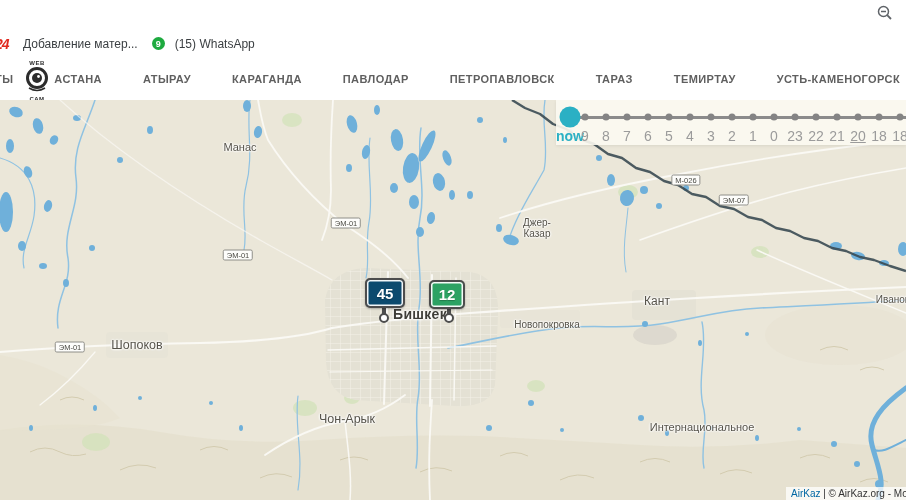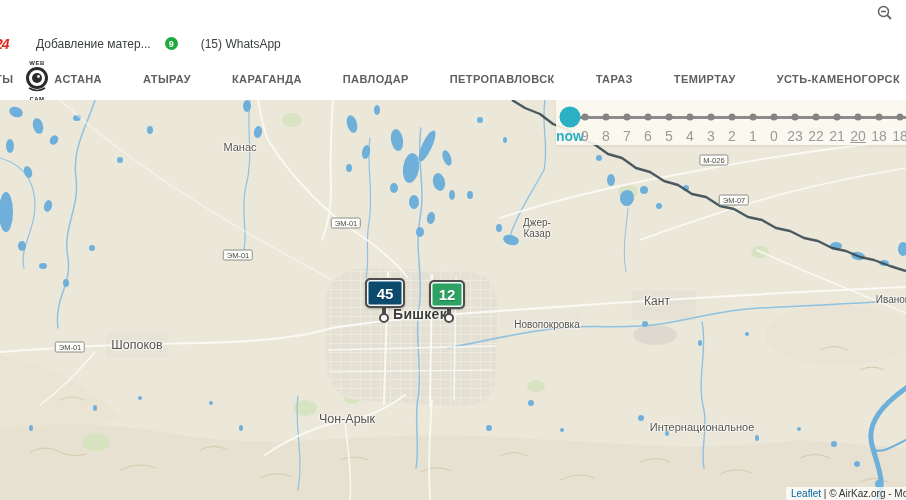--- a/index.html
+++ b/index.html
@@ -13,21 +13,21 @@
   .url{font-size:13px;color:#202124;}
   .zoom-ico{position:absolute;right:12px;top:4px;}
   .bookmarks{position:absolute;left:0;top:30px;width:906px;height:27px;background:#fff;
              display:flex;align-items:center;border-bottom:1px solid #ececec;}
   .bm-item{display:flex;align-items:center;margin-right:8px;cursor:pointer;}
   .bm-ico-logo24{color:#e0281e;font-weight:bold;font-style:italic;font-size:14px;
                  width:18px;margin-left:-5px;letter-spacing:-1px;}
   .bm-ico-badge{width:13px;height:13px;border-radius:50%;background:#1daa3f;color:#fff;
                 font-size:9px;font-weight:bold;display:flex;align-items:center;justify-content:center;
                 margin-left:6px;}
-  .bm-label{font-size:12px;color:#3c4043;margin-left:23px;}
+  .bm-label{font-size:12px;color:#3c4043;margin-left:10px;}
   
   .site-header{position:absolute;left:0;top:57px;width:906px;height:43px;background:#fff;}
   .logo{position:absolute;left:20px;top:3px;width:34px;height:38px;text-align:center;color:#2c2c2c;}
   .logo .t{font-size:6px;font-weight:bold;letter-spacing:.5px;line-height:6px;}
   .city-nav{position:absolute;right:6px;top:0;height:43px;display:flex;align-items:center;gap:41px;}
   .nav-item{font-size:11px;font-weight:bold;color:#5f5f5f;letter-spacing:.4px;cursor:pointer;white-space:nowrap;}
   
   .map-wrap{position:absolute;left:0;top:100px;width:906px;height:400px;overflow:hidden;background:#ebe7d9;}
   .map-svg{position:absolute;left:0;top:0;}
   .place-label{position:absolute;transform:translate(-50%,-50%);color:#56534a;text-align:center;
@@ -293,36 +293,36 @@
       <div class="tl-dot" style="left: 281px; top: 17px;"></div>
       <div class="tl-label" style="left: 281px;">21</div>
       <div class="tl-dot" style="left: 302px; top: 17px;"></div>
       <div class="tl-label" style="left: 302px; text-decoration: underline;">20</div>
       <div class="tl-dot" style="left: 323px; top: 17px;"></div>
       <div class="tl-label" style="left: 323px;">18</div>
       <div class="tl-dot" style="left: 344px; top: 17px;"></div>
       <div class="tl-label" style="left: 344px;">18</div>
     </div>
 
-  <div class="attribution"><span class="attr-link">Leaflet</span><span class="attr-rest"> | © AirKaz.org - Мони</span></div>
+  <div class="attribution"><span class="attr-link">AirKaz</span><span class="attr-rest"> | © AirKaz.org - Мони</span></div>
 <div class="place-label" style="left: 240px; top: 48px; font-size: 11px;">Манас</div>
     <div class="place-label" style="left: 537px; top: 128px; font-size: 10px;">
       <div>Джер-</div>
       <div>Казар</div>
     </div>
     <div class="place-label" style="left: 657px; top: 201px; font-size: 12px;">Кант</div>
     <div class="place-label" style="left: 547px; top: 225px; font-size: 10px;">Новопокровка</div>
     <div class="place-label" style="left: 137px; top: 246px; font-size: 12.5px;">Шопоков</div>
     <div class="place-label" style="left: 347px; top: 320px; font-size: 12.5px;">Чон-Арык</div>
     <div class="place-label" style="left: 702px; top: 328px; font-size: 11px;">Интернациональное</div>
     <div class="place-label" style="left: 893px; top: 200px; font-size: 10px;">Иванов</div>
     <div class="shield" style="left: 70px; top: 247px;">ЭМ-01</div>
     <div class="shield" style="left: 238px; top: 155px;">ЭМ-01</div>
     <div class="shield" style="left: 346px; top: 123px;">ЭМ-01</div>
-    <div class="shield" style="left: 686px; top: 60px; margin-left: 28px;">М-026</div>
+    <div class="shield" style="left: 686px; top: 80px;">М-026</div>
     <div class="shield" style="left: 734px; top: 100px;">ЭМ-07</div>
     <div class="city-label" style="left: 420px; top: 214px;">Бишкек</div>
     <div class="marker-stem" style="left: 382.25px; top: 204px; height: 14px;"></div>
     <div class="marker-foot" style="left: 384px; top: 218px;"></div>
     <div class="marker-plate" style="left: 385px; top: 178px; width: 36px; height: 26px; background: #0c4a6e;">45</div>
     <div class="marker-stem" style="left: 447.25px; top: 205px; height: 13px;"></div>
     <div class="marker-foot" style="left: 449px; top: 218px;"></div>
     <div class="marker-plate" style="left: 447px; top: 180px; width: 32px; height: 25px; background: rgb(44, 162, 99);">12</div>
   </div>
 

